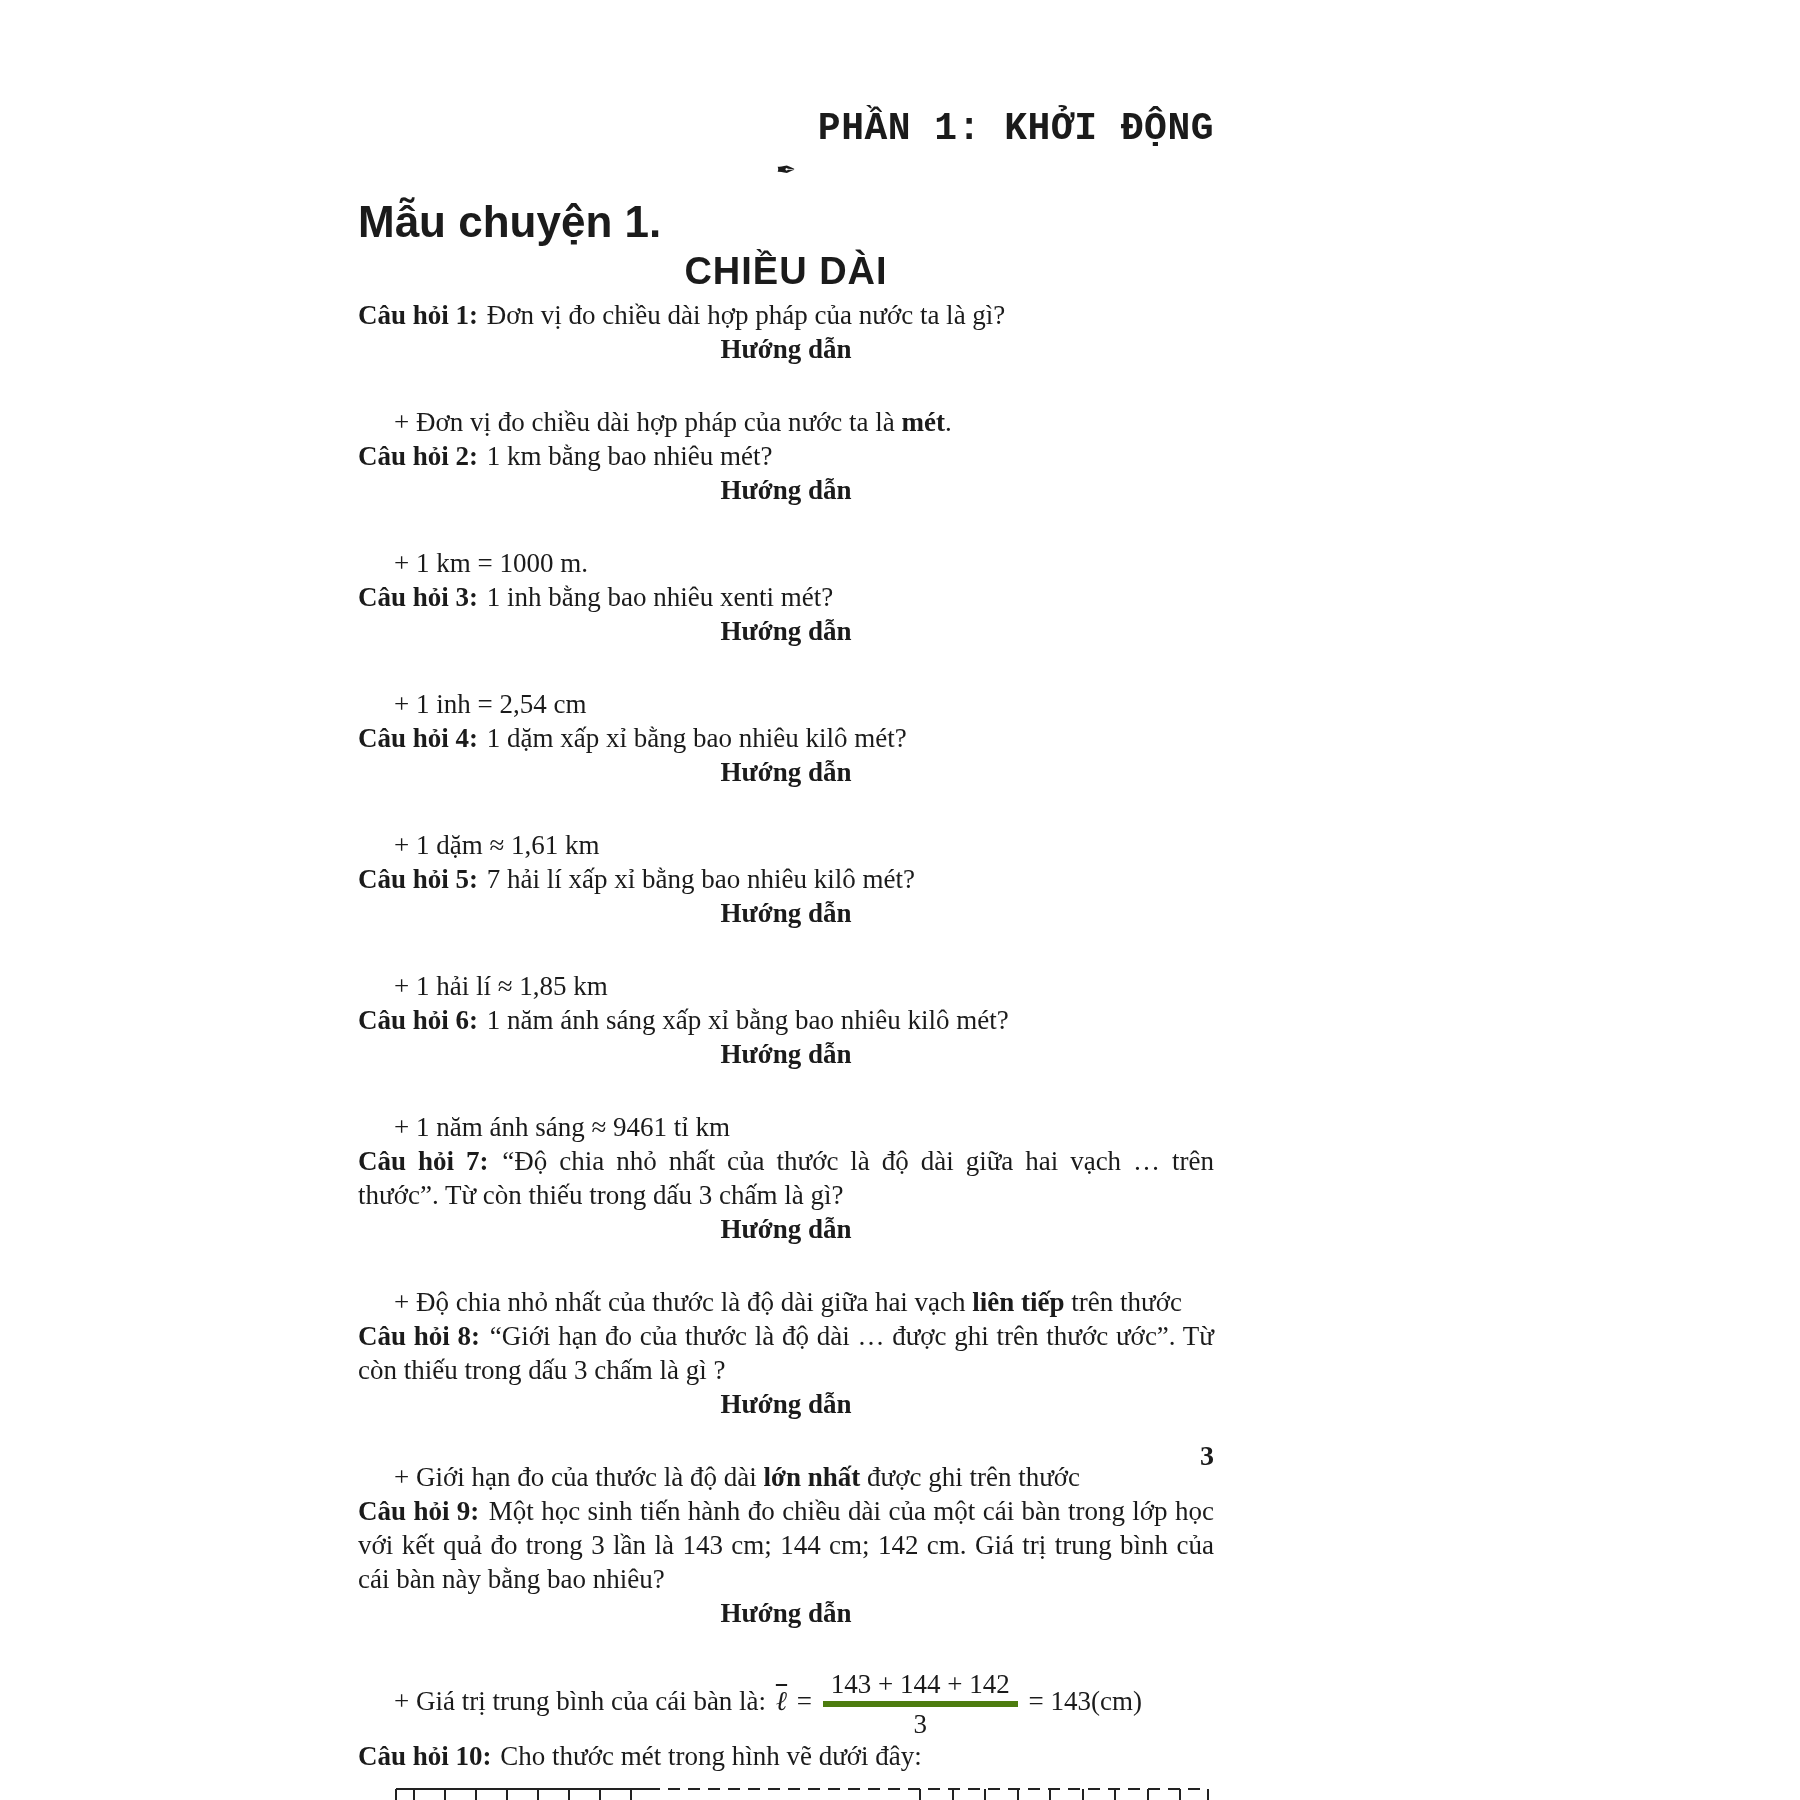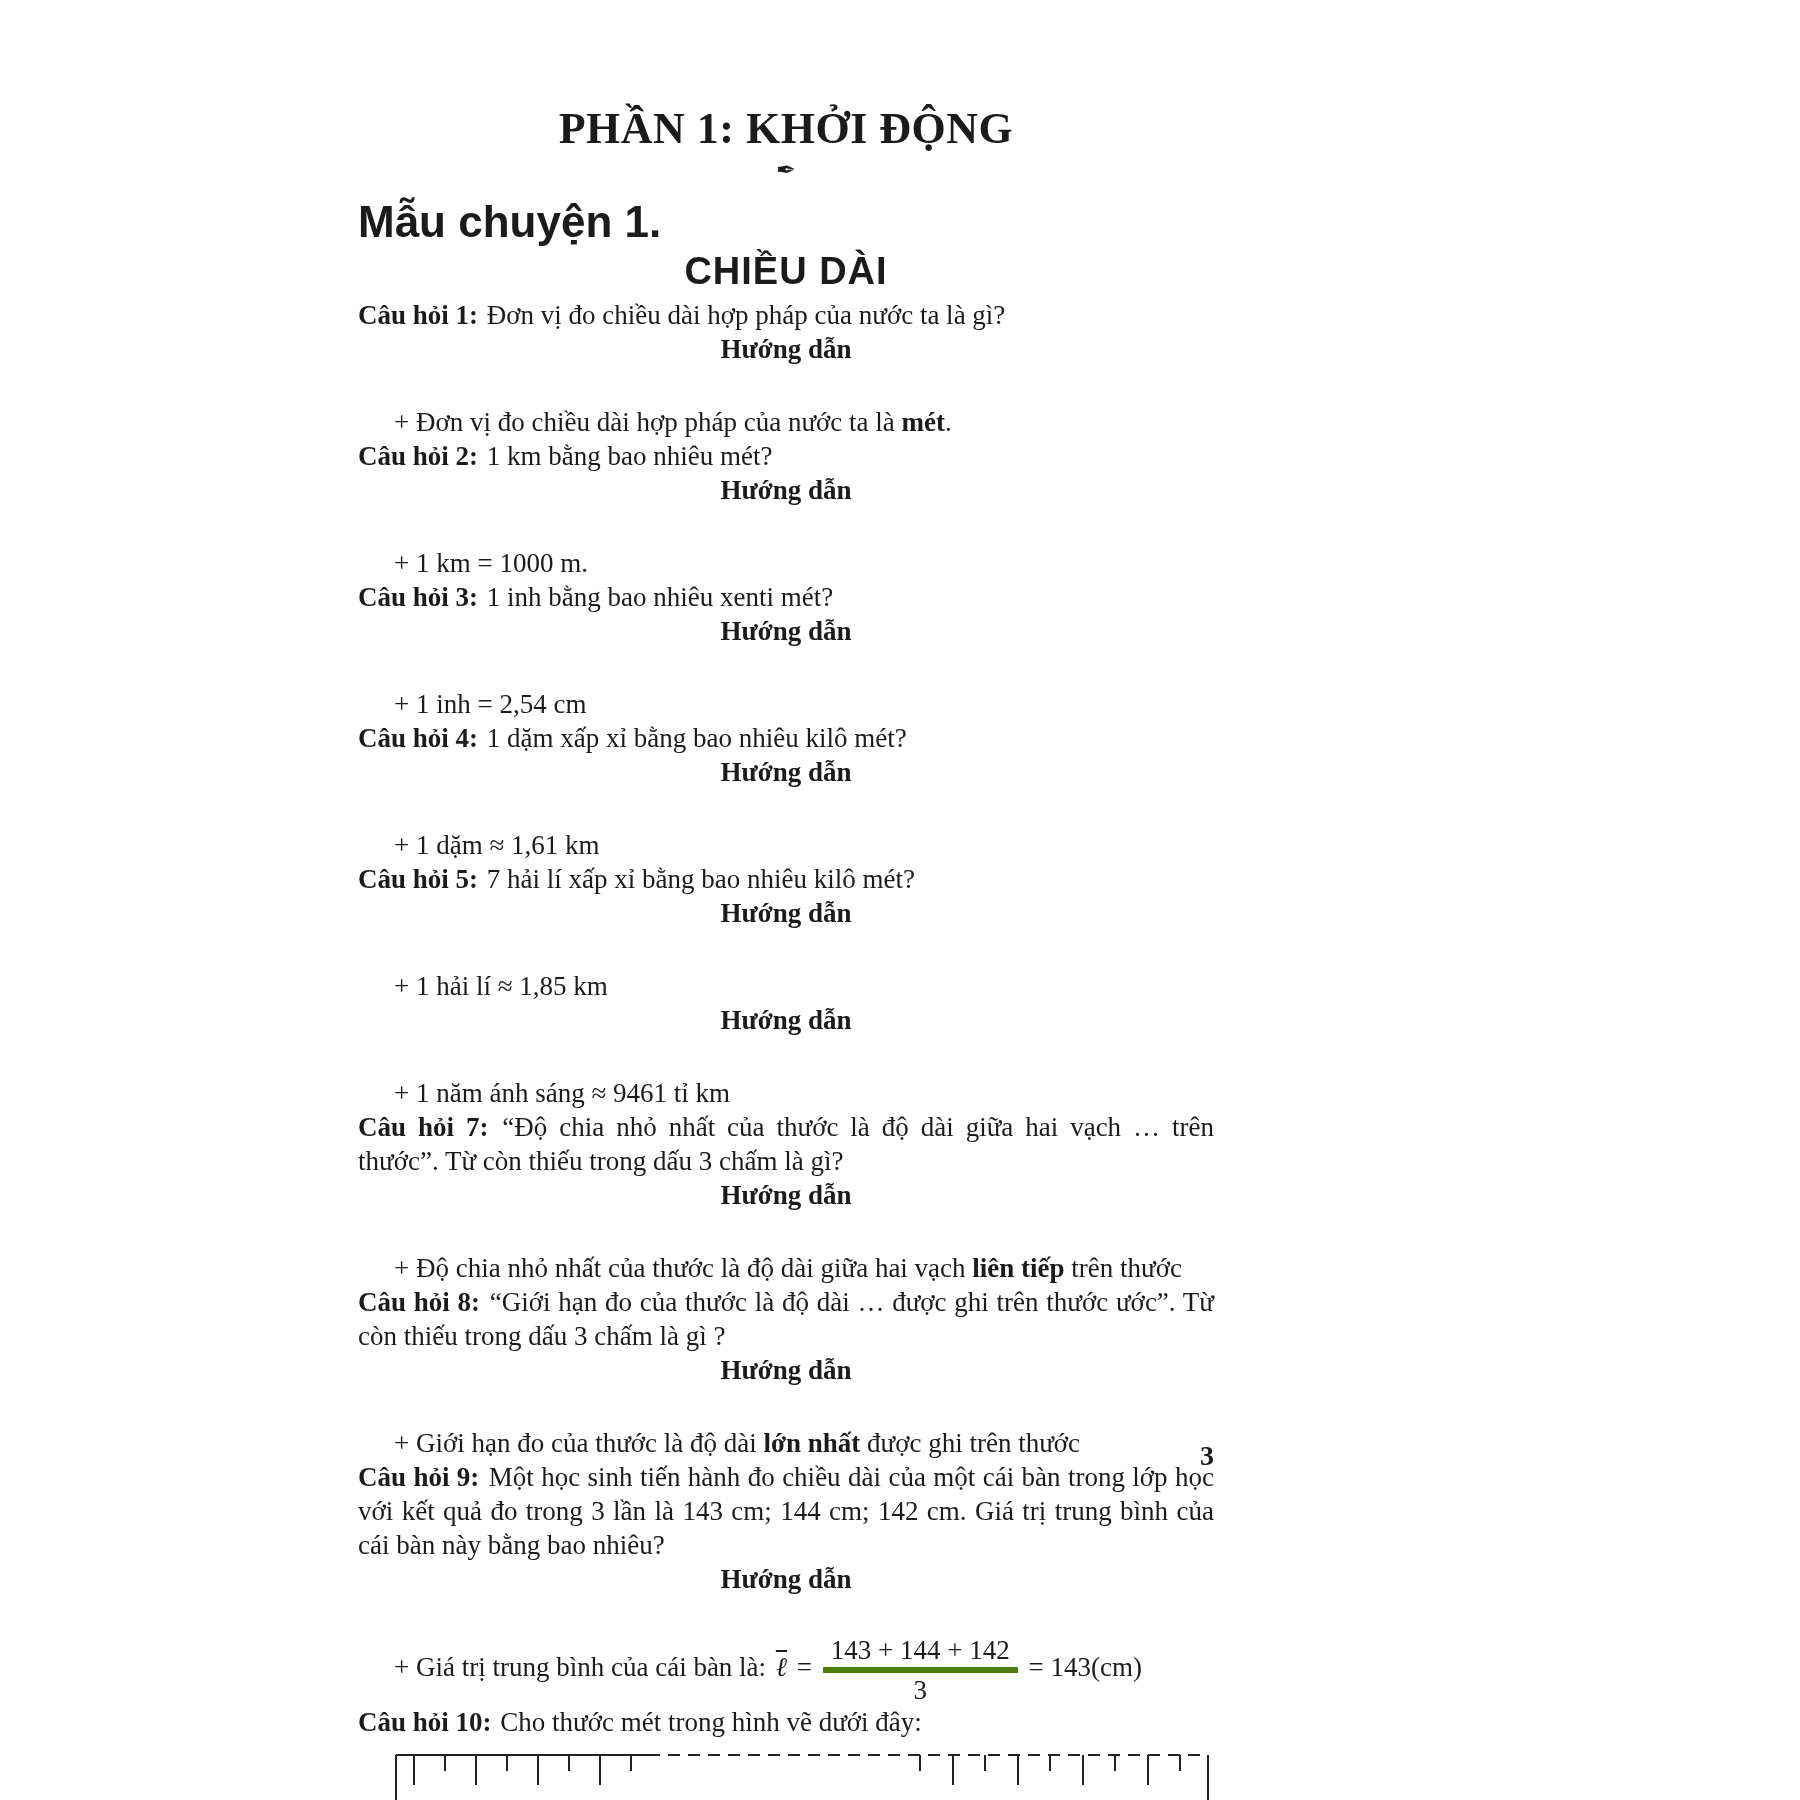--- a/index.html
+++ b/index.html
@@ -1,20 +1,20 @@
 <!DOCTYPE html>
 <html><head>
 <meta charset="utf-8">
 <style>
   * { margin:0; padding:0; box-sizing:border-box; }
   html,body { background:#ffffff; }
   body { font-family:"Liberation Serif", serif; color:#1b1b1b; }
   .page { position:relative; width:1800px; height:1800px; background:#ffffff; overflow:hidden; }
   .content { position:absolute; left:358px; top:106px; width:856px; font-size:27px; line-height:34px; }
-  .part-title { text-align:center; font-weight:bold; font-size:44px; line-height:46px; letter-spacing:0.5px; }
+  .part-title { text-align:right; font-weight:bold; font-size:38px; line-height:46px; letter-spacing:0.5px;font-family:Liberation Mono, monospace; }
   .ornament { text-align:center; font-size:24px; line-height:28px; margin-top:4px; font-family:"DejaVu Sans", sans-serif; }
   .story-label { font-family:"Liberation Sans", sans-serif; font-weight:bold; font-size:44px; line-height:44px; margin-top:16px; }
   .section-title { text-align:center; font-family:"Liberation Sans", sans-serif; font-weight:bold; font-size:38px; line-height:46px; margin-top:4px; margin-bottom:4px; letter-spacing:1px; }
   p.q { text-align:justify; }
   p.q b { padding-right:2px; }
   p.guide { text-align:center; font-weight:bold;font-family:Liberation Serif, serif; }
   p.ans { padding-left:36px;margin-top:39px; }
   .frac { display:inline-block; vertical-align:middle; text-align:center; padding:0 4px; line-height:30px; }
   .frac .num { display:block; border-bottom:6px solid #4d7c0f; padding:0 8px 2px; }
   .frac .den { display:block; padding-top:2px; }
@@ -59,20 +59,21 @@
     <p class="ans"><span>+ 1 dặm  ≈ 1,61 km</span></p>
   </div>
 
   <div class="qa-block">
     <p class="q"><b>Câu hỏi 5:</b><span> 7 hải lí xấp xỉ bằng bao nhiêu kilô mét?</span></p>
     <p class="guide">Hướng dẫn</p>
     <p class="ans"><span>+ 1 hải lí ≈ 1,85 km</span></p>
   </div>
 
   <div class="qa-block">
+    <p class="q"><b>Câu hỏi 6:</b><span> 1 năm ánh sáng xấp xỉ bằng bao nhiêu kilô mét?</span></p>
     <p class="guide">Hướng dẫn</p>
     <p class="ans"><span>+ 1 năm ánh sáng ≈ 9461 tỉ km</span></p>
   </div>
 
   <div class="qa-block">
     <p class="q"><b>Câu hỏi 7:</b><span> “Độ chia nhỏ nhất của thước là độ dài giữa hai vạch … trên thước”. Từ còn thiếu trong dấu 3 chấm là gì?</span></p>
     <p class="guide">Hướng dẫn</p>
     <p class="ans"><span>+ Độ chia nhỏ nhất của thước là độ dài giữa hai vạch </span><b>liên tiếp</b><span> trên thước</span></p>
   </div>
 

